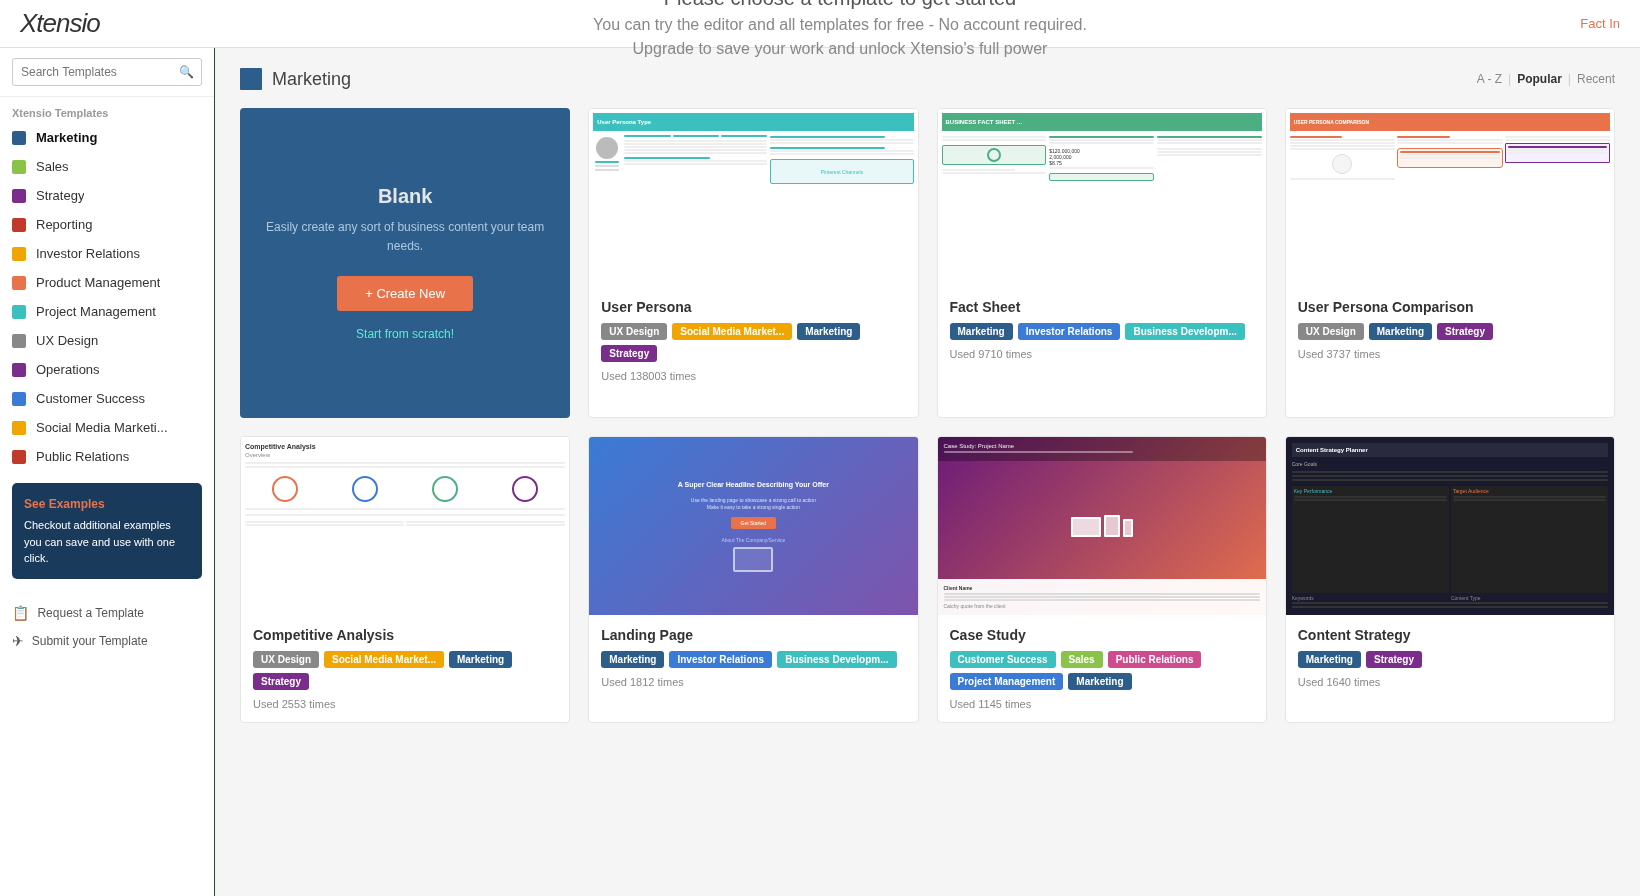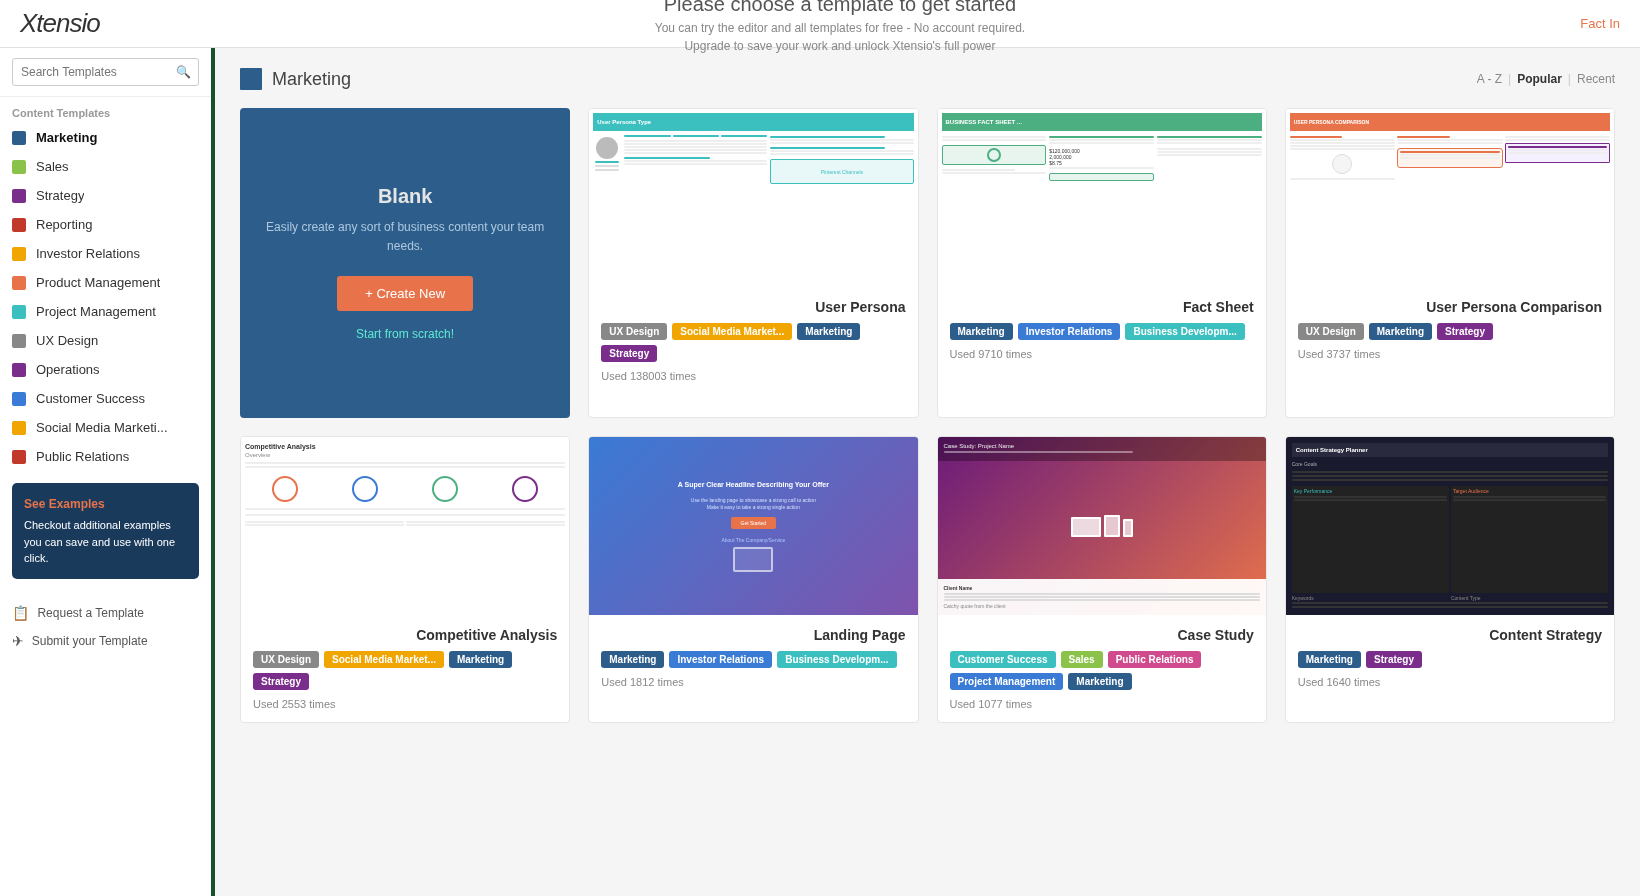--- a/index.html
+++ b/index.html
@@ -2,28 +2,28 @@
 <html><head>
   <meta charset="utf-8">
   <style>
     * { box-sizing: border-box; margin: 0; padding: 0; }
     body { font-family: 'Segoe UI', Arial, sans-serif; background: #f5f5f5; color: #333; font-size: 13px; }
 
     
     .app { display: flex; flex-direction: column; height: 100vh; }
     .top-bar { display: flex; align-items: center; justify-content: space-between; padding: 21px 20px; background: #fff; border-bottom: 1px solid #e0e0e0; height: 48px; }
     .main { display: flex; flex: 1; overflow: hidden; }
-    .sidebar { width: 215px; min-width: 215px; background: #fff; border-right: 4px solid #14532d; overflow-y: auto; }
+    .sidebar { width: 215px; min-width: 215px; background: #fff; border-right: 1px solid #14532d; overflow-y: auto; }
     .content { flex: 1; overflow-y: auto; padding: 20px 25px; }
 
     
     .logo { font-size: 26px; font-weight: 300; color: #333; font-style: italic; letter-spacing: -1px; }
     .header-center { text-align: center; }
     .header-center h2 { font-size: 20px; font-weight: 300; color: #555; }
-    .header-center p { font-size: 12px; color: #888; margin-top: 3px; line-height: 1.5; }
+    .header-center p { font-size: 16px; color: #888; margin-top: 3px; line-height: 1.5; }
     .sign-in { color: #e8734a; font-size: 13px; text-decoration: none; cursor: pointer; }
 
     
     .sidebar-search { padding: 10px 12px; border-bottom: 1px solid #eee; }
     .sidebar-search input { width: 100%; padding: 6px 28px 6px 8px; border: 1px solid #ccc; border-radius: 3px; font-size: 12px; outline: none; }
     .search-wrap { position: relative; }
     .search-icon-sidebar { position: absolute; right: 8px; top: 50%; transform: translateY(-50%); color: #999; font-size: 12px; }
 
     .sidebar-label { padding: 10px 12px 4px; font-size: 11px; color: #999; font-weight: 600; text-transform: none; letter-spacing: 0; }
     .sidebar-item { display: flex; align-items: center; padding: 7px 12px; cursor: pointer; border-radius: 0; }
@@ -48,21 +48,21 @@
     .sort-controls span.active { color: #333; font-weight: 600; }
     .sort-sep { color: #ccc; }
 
     
     .template-grid { display: grid; grid-template-columns: repeat(4, 1fr); gap: 18px; }
 
     
     .template-card { background: #fff; border-radius: 4px; overflow: hidden; border: 1px solid #e5e5e5; cursor: pointer; }
     .card-preview { height: 178px; overflow: hidden; position: relative; }
     .card-info { padding: 12px; }
-    .card-title { font-size: 14px; font-weight: 700; color: #333; margin-bottom: 8px; text-align: right; }
+    .card-title { font-size: 14px; font-weight: 700; color: #333; margin-bottom: 8px; }
     .card-tags { display: flex; flex-wrap: wrap; gap: 5px; margin-bottom: 8px; }
     .tag { padding: 3px 8px; border-radius: 3px; font-size: 10px; font-weight: 600; color: #fff; white-space: nowrap; }
     .card-used { font-size: 11px; color: #888; }
 
     
     .blank-card { background: #2d5d8a; border-radius: 4px; overflow: hidden; cursor: pointer; display: flex; flex-direction: column; align-items: center; justify-content: center; min-height: 310px; }
     .blank-title { color: #e5e5e5; font-size: 20px; font-weight: 700; margin-bottom: 10px; }
     .blank-desc { color: #adc8e0; font-size: 12px; text-align: center; margin-bottom: 20px; line-height: 1.6; padding: 0 20px; }
     .blank-btn { background: #e8734a; color: #fff; border: none; padding: 10px 28px; border-radius: 3px; font-size: 13px; cursor: pointer; margin-bottom: 16px; }
     .blank-scratch { color: #5eead4; font-size: 12px; }
@@ -96,21 +96,21 @@
 
   <div class="main">
 
     <div class="sidebar">
       <div class="sidebar-search">
         <div class="search-wrap">
           <input type="text" placeholder="Search Templates" style="">
           <span class="search-icon-sidebar">🔍</span>
         </div>
       </div>
-      <div class="sidebar-label">Content Templates</div>
+      <div class="sidebar-label">Xtensio Templates</div>
       <div id="sidebar-items">
           <div class="sidebar-item active">
     <div class="sidebar-dot" style="background:#2d5d8a"></div>
     <span class="sidebar-item-label">Marketing</span>
   </div>
           <div class="sidebar-item">
     <div class="sidebar-dot" style="background:#8bc34a"></div>
     <span class="sidebar-item-label">Sales</span>
   </div>
           <div class="sidebar-item">
@@ -422,21 +422,21 @@
     </div>
     <div class="card-info">
       <div class="card-title">Case Study</div>
       <div class="card-tags">
                   <span class="tag tag-teal">Customer Success</span>
                   <span class="tag tag-lime">Sales</span>
                   <span class="tag tag-pink">Public Relations</span>
                   <span class="tag tag-blue">Project Management</span>
                   <span class="tag tag-darkblue">Marketing</span>
                 </div>
-      <div class="card-used">Used 1077 times</div>
+      <div class="card-used">Used 1145 times</div>
     </div>
   </div><div class="template-card">
     <div class="card-preview">
       <div style="background:#1a1a2e;padding:6px;height:100%;display:flex;flex-direction:column;">
         <div style="background:#2a2a3e;height:14px;margin-bottom:4px;display:flex;align-items:center;padding:0 4px;">
                     <span style="color:#fff;font-size:6px;font-weight:600;">Content Strategy Planner</span>
                   </div>
         <div style="color:#aaa;font-size:5px;margin-bottom:3px;">Core Goals</div>
         <div style="height:2px;background:#333;margin:1px 0;border-radius:1px;"></div>
         <div style="height:2px;background:#333;margin:1px 0;border-radius:1px;"></div>

